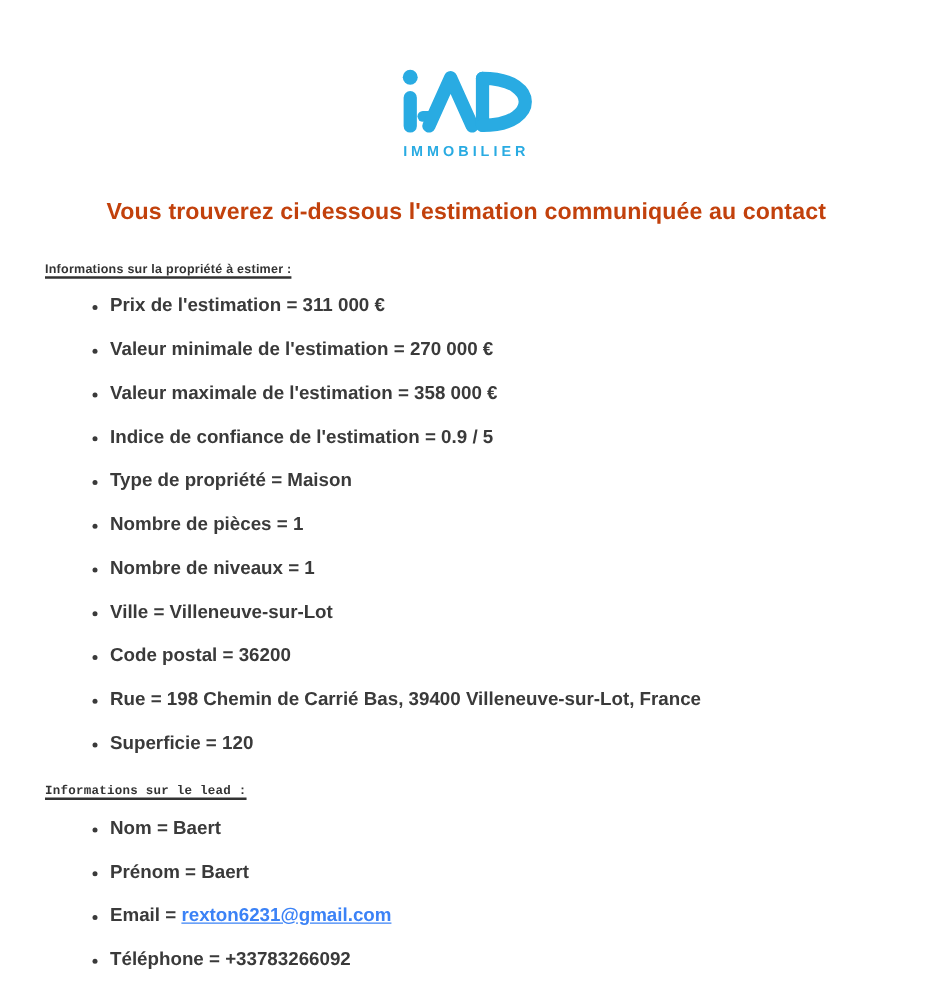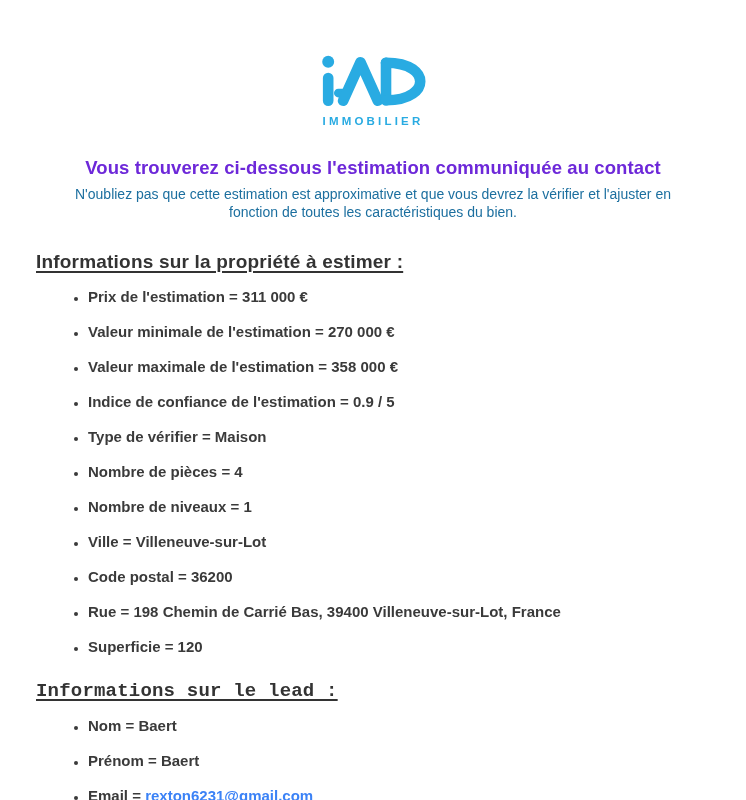--- a/index.html
+++ b/index.html
@@ -37,34 +37,34 @@
     letter-spacing: 3.2px;
     color: #29ABE2;
     text-align: center;
   }
   
   .page-title {
     margin: 30px 0 0 0;
     text-align: center;
     font-size: 18.5px;
     font-weight: bold;
-    color: #6d28d9;
+    color: #c2410c;
     letter-spacing: 0.1px;
   }
   .page-subtitle {
     margin: 6px auto 0 auto;
     max-width: 648px;
     text-align: center;
     font-size: 14px;
     line-height: 18px;
     color: #1c6f9f;
   }
   .section-title {
     margin: 30px 0 0 0;
-    font-size: 19px;
+    font-size: 10px;
     font-weight: bold;
     color: #333333;
     text-decoration: underline;
     text-decoration-thickness: 1.5px;
     text-underline-offset: 3px;
     letter-spacing: 0.2px;
   }
   
   ul.kv-list {
     margin: 15px 0 0 0;
@@ -113,31 +113,30 @@
           <path d="M68.5,9 L68.5,48" stroke-width="11"></path>
 
           <path d="M68.5,9 C95,9 104,20.5 104,28.5 C104,36.5 95,48 68.5,48" stroke-width="11"></path>
         </g>
       </svg>
     </span>
     <div class="logo-subtext">IMMOBILIER</div>
   </div>
 
   <h1 class="page-title">Vous trouverez ci-dessous l'estimation communiquée au contact</h1>
-  <p class="page-subtitle">N'oubliez pas que cette estimation est approximative et que vous devrez la vérifier et l'ajuster en fonction de toutes les caractéristiques du bien.</p>
 
   <section class="property-block">
     <h2 class="section-title">Informations sur la propriété à estimer :</h2>
     <ul class="kv-list">
         <li>Prix de l'estimation = 311 000 €</li>
         <li>Valeur minimale de l'estimation = 270 000 €</li>
         <li>Valeur maximale de l'estimation = 358 000 €</li>
         <li>Indice de confiance de l'estimation = 0.9 / 5</li>
-        <li>Type de vérifier = Maison</li>
-        <li>Nombre de pièces = 4</li>
+        <li>Type de propriété = Maison</li>
+        <li>Nombre de pièces = 1</li>
         <li>Nombre de niveaux = 1</li>
         <li>Ville = Villeneuve-sur-Lot</li>
         <li>Code postal = 36200</li>
         <li>Rue = 198 Chemin de Carrié Bas, 39400 Villeneuve-sur-Lot, France</li>
         <li>Superficie = 120</li>
       </ul>
   </section>
 
   <section class="lead-block">
     <h2 class="section-title">Informations sur le lead :</h2>

